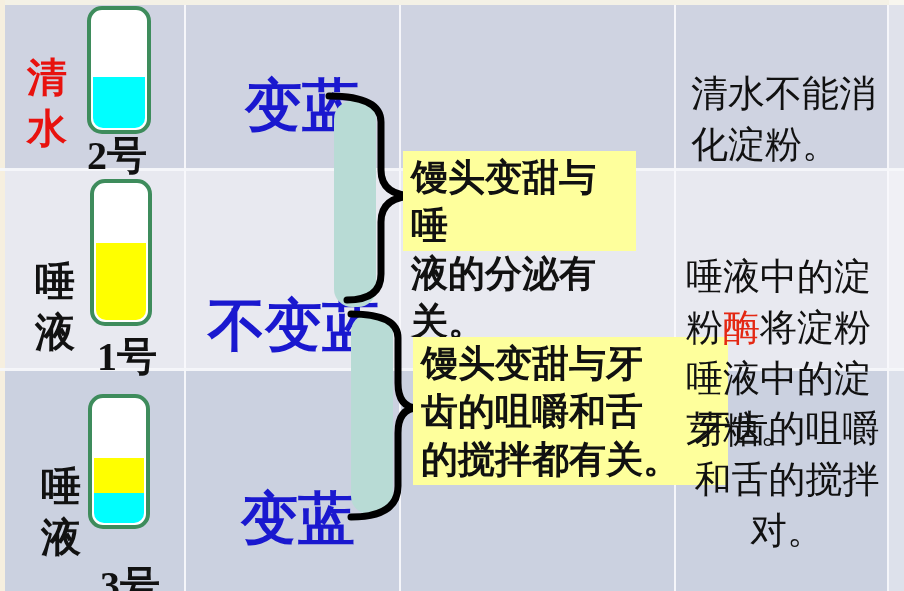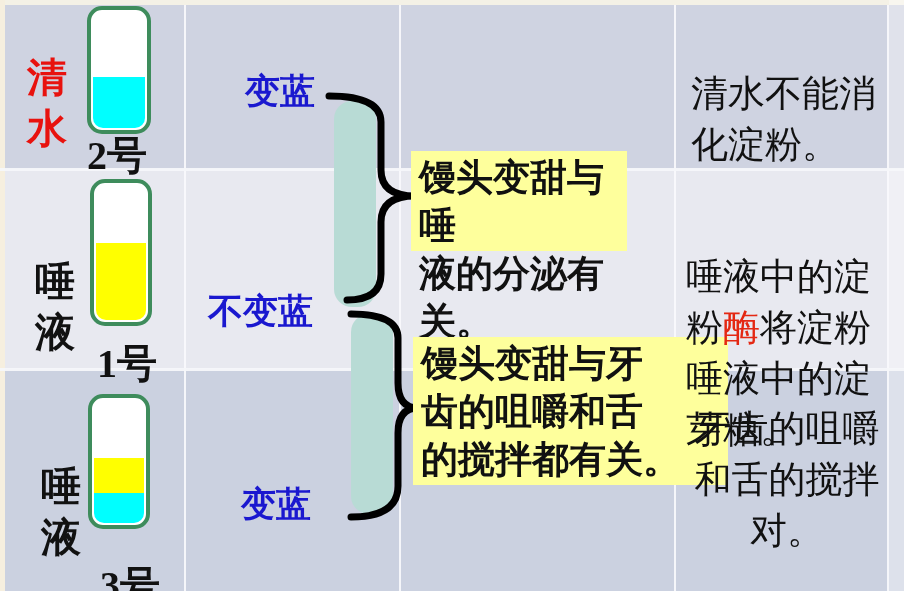--- a/index.html
+++ b/index.html
@@ -38,21 +38,21 @@
   .side-label{
     position:absolute;font-size:40px;line-height:51px;font-weight:700;
     text-align:center;white-space:pre-line;letter-spacing:0;
   }
   .red{color:#e8120e;}
   .tube-number{
     position:absolute;font-size:40px;font-weight:700;text-align:center;
     white-space:nowrap;
   }
   .result{
-    position:absolute;font-size:35px;font-weight:700;color:#1a18cf;
+    position:absolute;font-size:57px;font-weight:700;color:#1a18cf;
     white-space:nowrap;
   }
   .callout{
     position:absolute;background:#feff9c;
     font-size:37px;font-weight:700;line-height:48px;
     white-space:pre-line;padding:3px 8px;box-sizing:border-box;
   }
   .conclusion{
     position:absolute;font-size:37px;font-weight:400;line-height:51px;
     white-space:pre-line;width:202px;
@@ -89,42 +89,42 @@
   <div class="tube-number" style="left:80px;top:128px;width:74px;">2号</div>
   <div class="result" style="left:245px;top:68px;">变蓝</div>
 
   <div class="side-label" style="left:28px;top:256px;width:54px;">唾
 液</div>
   <div class="tube" style="left:90px;top:179px;width:62px;height:147px;">
     <div class="tube-inner">
         <div class="tube-fill" style="background: rgb(255, 255, 0); height: 57%;"></div>
       </div>
   </div>
-  <div class="tube-number" style="left:90px;top:336px;width:74px;">1号</div>
+  <div class="tube-number" style="left:90px;top:329px;width:74px;">1号</div>
   <div class="result" style="left:208px;top:288px;text-align:center;">不变蓝</div>
 
   <div class="side-label" style="left:34px;top:461px;width:54px;">唾
 液</div>
   <div class="tube" style="left:88px;top:394px;width:62px;height:135px;">
     <div class="tube-inner">
         <div class="tube-fill" style="background: rgb(255, 255, 0); height: 29%;"></div>
         <div class="tube-fill" style="background: rgb(0, 255, 255); height: 24%;"></div>
       </div>
   </div>
   <div class="tube-number" style="left:93px;top:558px;width:74px;">3号</div>
   <div class="result" style="left:241px;top:481px;">变蓝</div>
 
   <svg id="brace-layer" viewBox="0 0 904 591">
     <rect x="334" y="101" width="42" height="206" rx="18" fill="#b8dbd5"></rect>
     <rect x="351" y="314" width="42" height="200" rx="18" fill="#b8dbd5"></rect>
     <path d="M329,96 Q381,96 381,122 L381,170 Q381,196 415,196 Q381,196 381,222 L381,274 Q381,300 347,300" fill="none" stroke-width="7" stroke-linecap="round" stroke-linejoin="round" stroke="#000000"></path>
     <path d="M351,314 Q398,314 398,338 L398,383 Q398,408 418,408 Q398,408 398,433 L398,486 Q398,517 351,517" fill="none" stroke-width="7" stroke-linecap="round" stroke-linejoin="round" stroke="#000000"></path>
   </svg>
 
-  <div class="callout" style="left:403px;top:151px;width:216px;height:100px;margin-left:8px;">馒头变甜与唾
+  <div class="callout" style="left:403px;top:151px;width:233px;height:100px;">馒头变甜与唾
 液的分泌有关。</div>
   <div class="callout" style="left:413px;top:337px;width:315px;height:148px;">馒头变甜与牙
 齿的咀嚼和舌
 的搅拌都有关。</div>
 
   <div class="conclusion" style="left:691px;top:68px;">清水不能消
 化淀粉。</div>
   <div class="conclusion" style="left:686px;top:200px;">
     <span>唾液中的淀
 粉</span><span class="hl">酶</span><span>将淀粉

